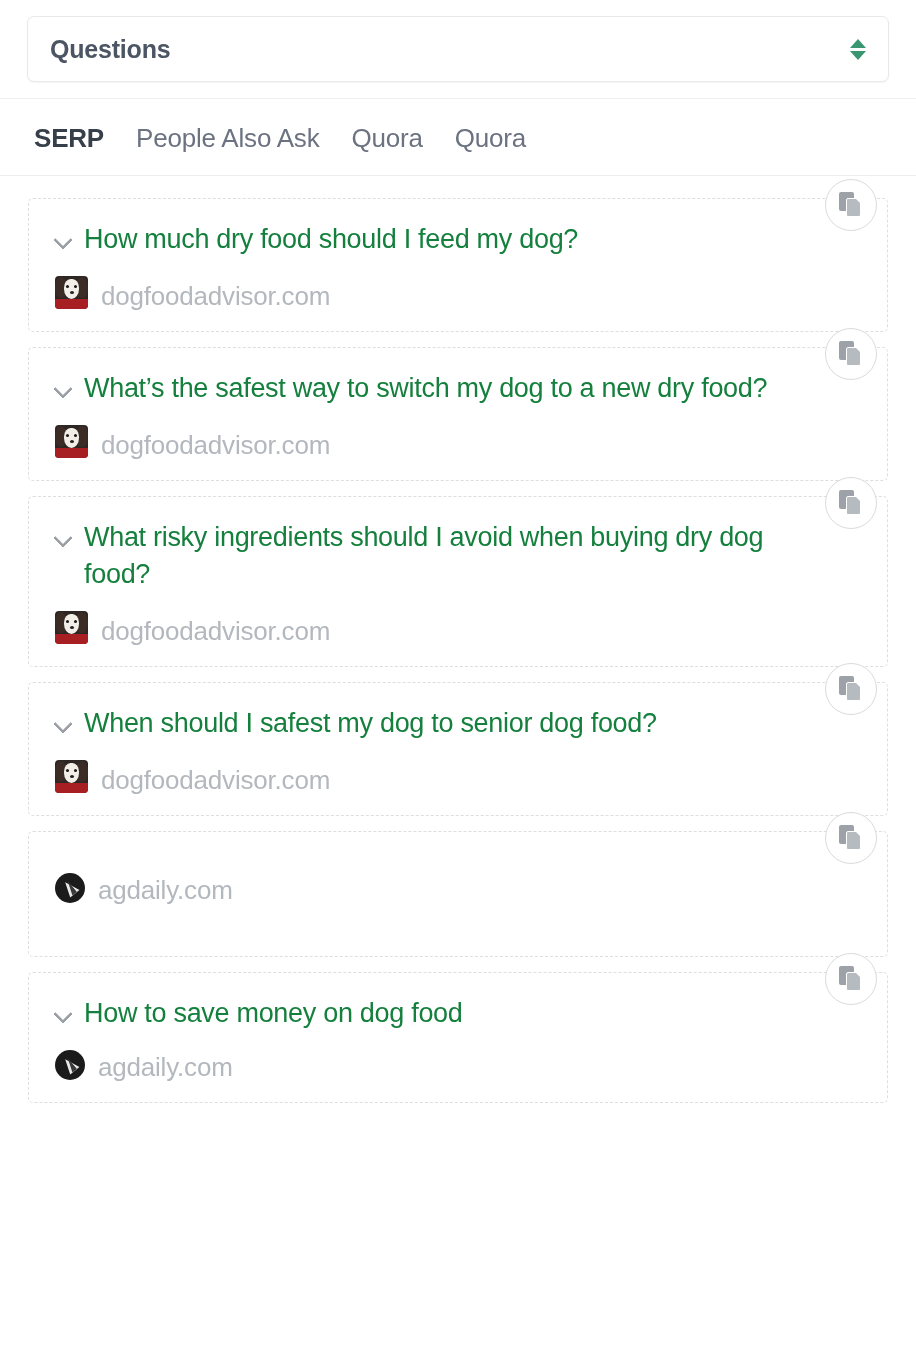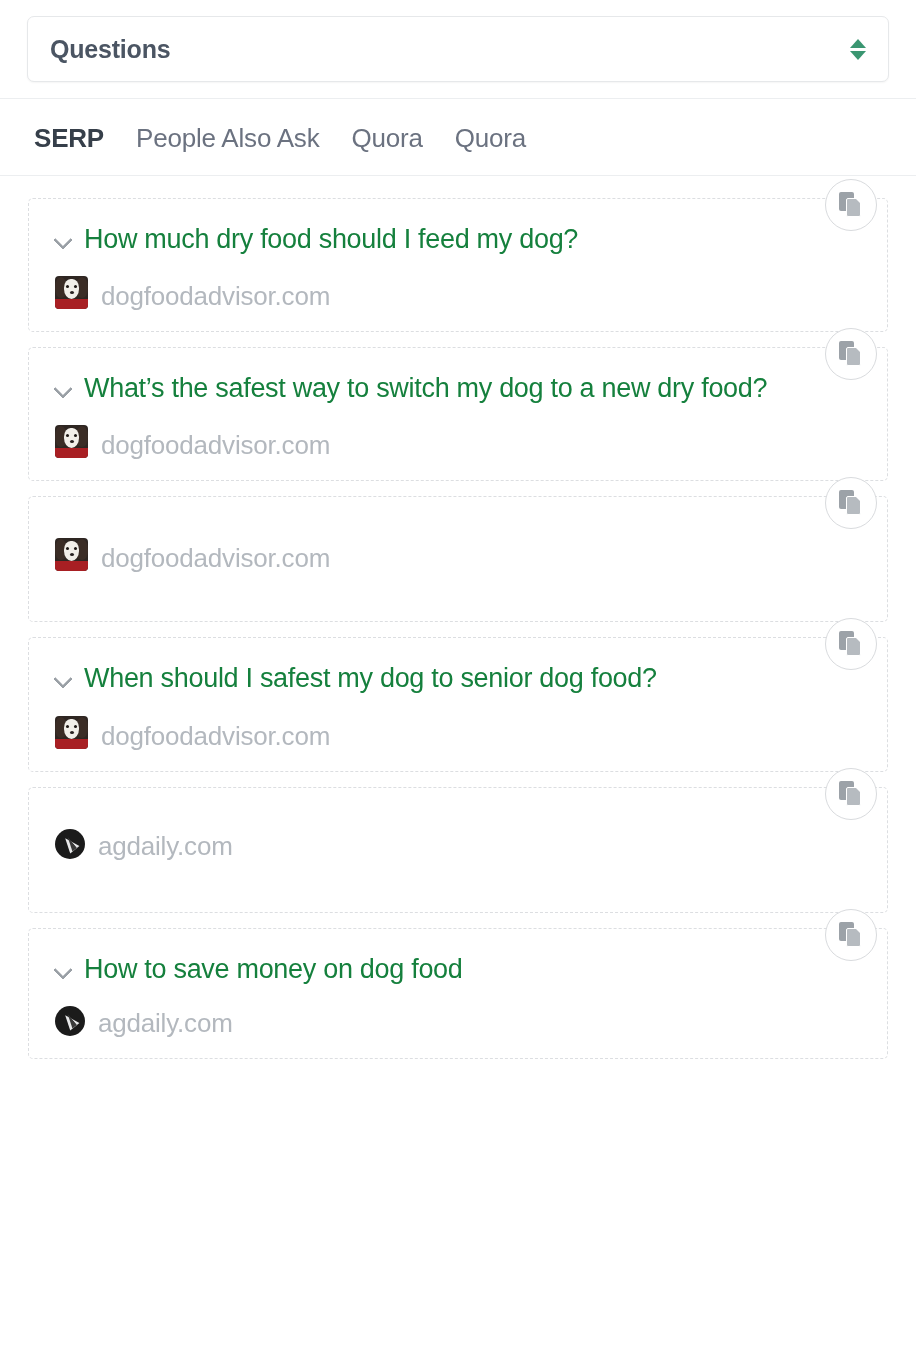--- a/index.html
+++ b/index.html
@@ -362,20 +362,24 @@
       </div>
       <div class="copy-button">
         <span class="copy-icon">
           <span class="back"></span>
             <span class="front"></span>
         </span>
       </div>
     </div>
 
     <div class="result-card">
+      <div class="question-row">
+        <span class="chevron-icon"></span>
+        <span class="question-text">What risky ingredients should I avoid when buying dry dog food?</span>
+      </div>
       <div class="source-row">
         <span class="favicon dog">
           <span class="fur-l"></span>
             <span class="fur-r"></span>
             <span class="face"></span>
           <span class="eye-l"></span>
             <span class="eye-r"></span>
             <span class="nose"></span>
             <span class="base"></span>
         </span>

